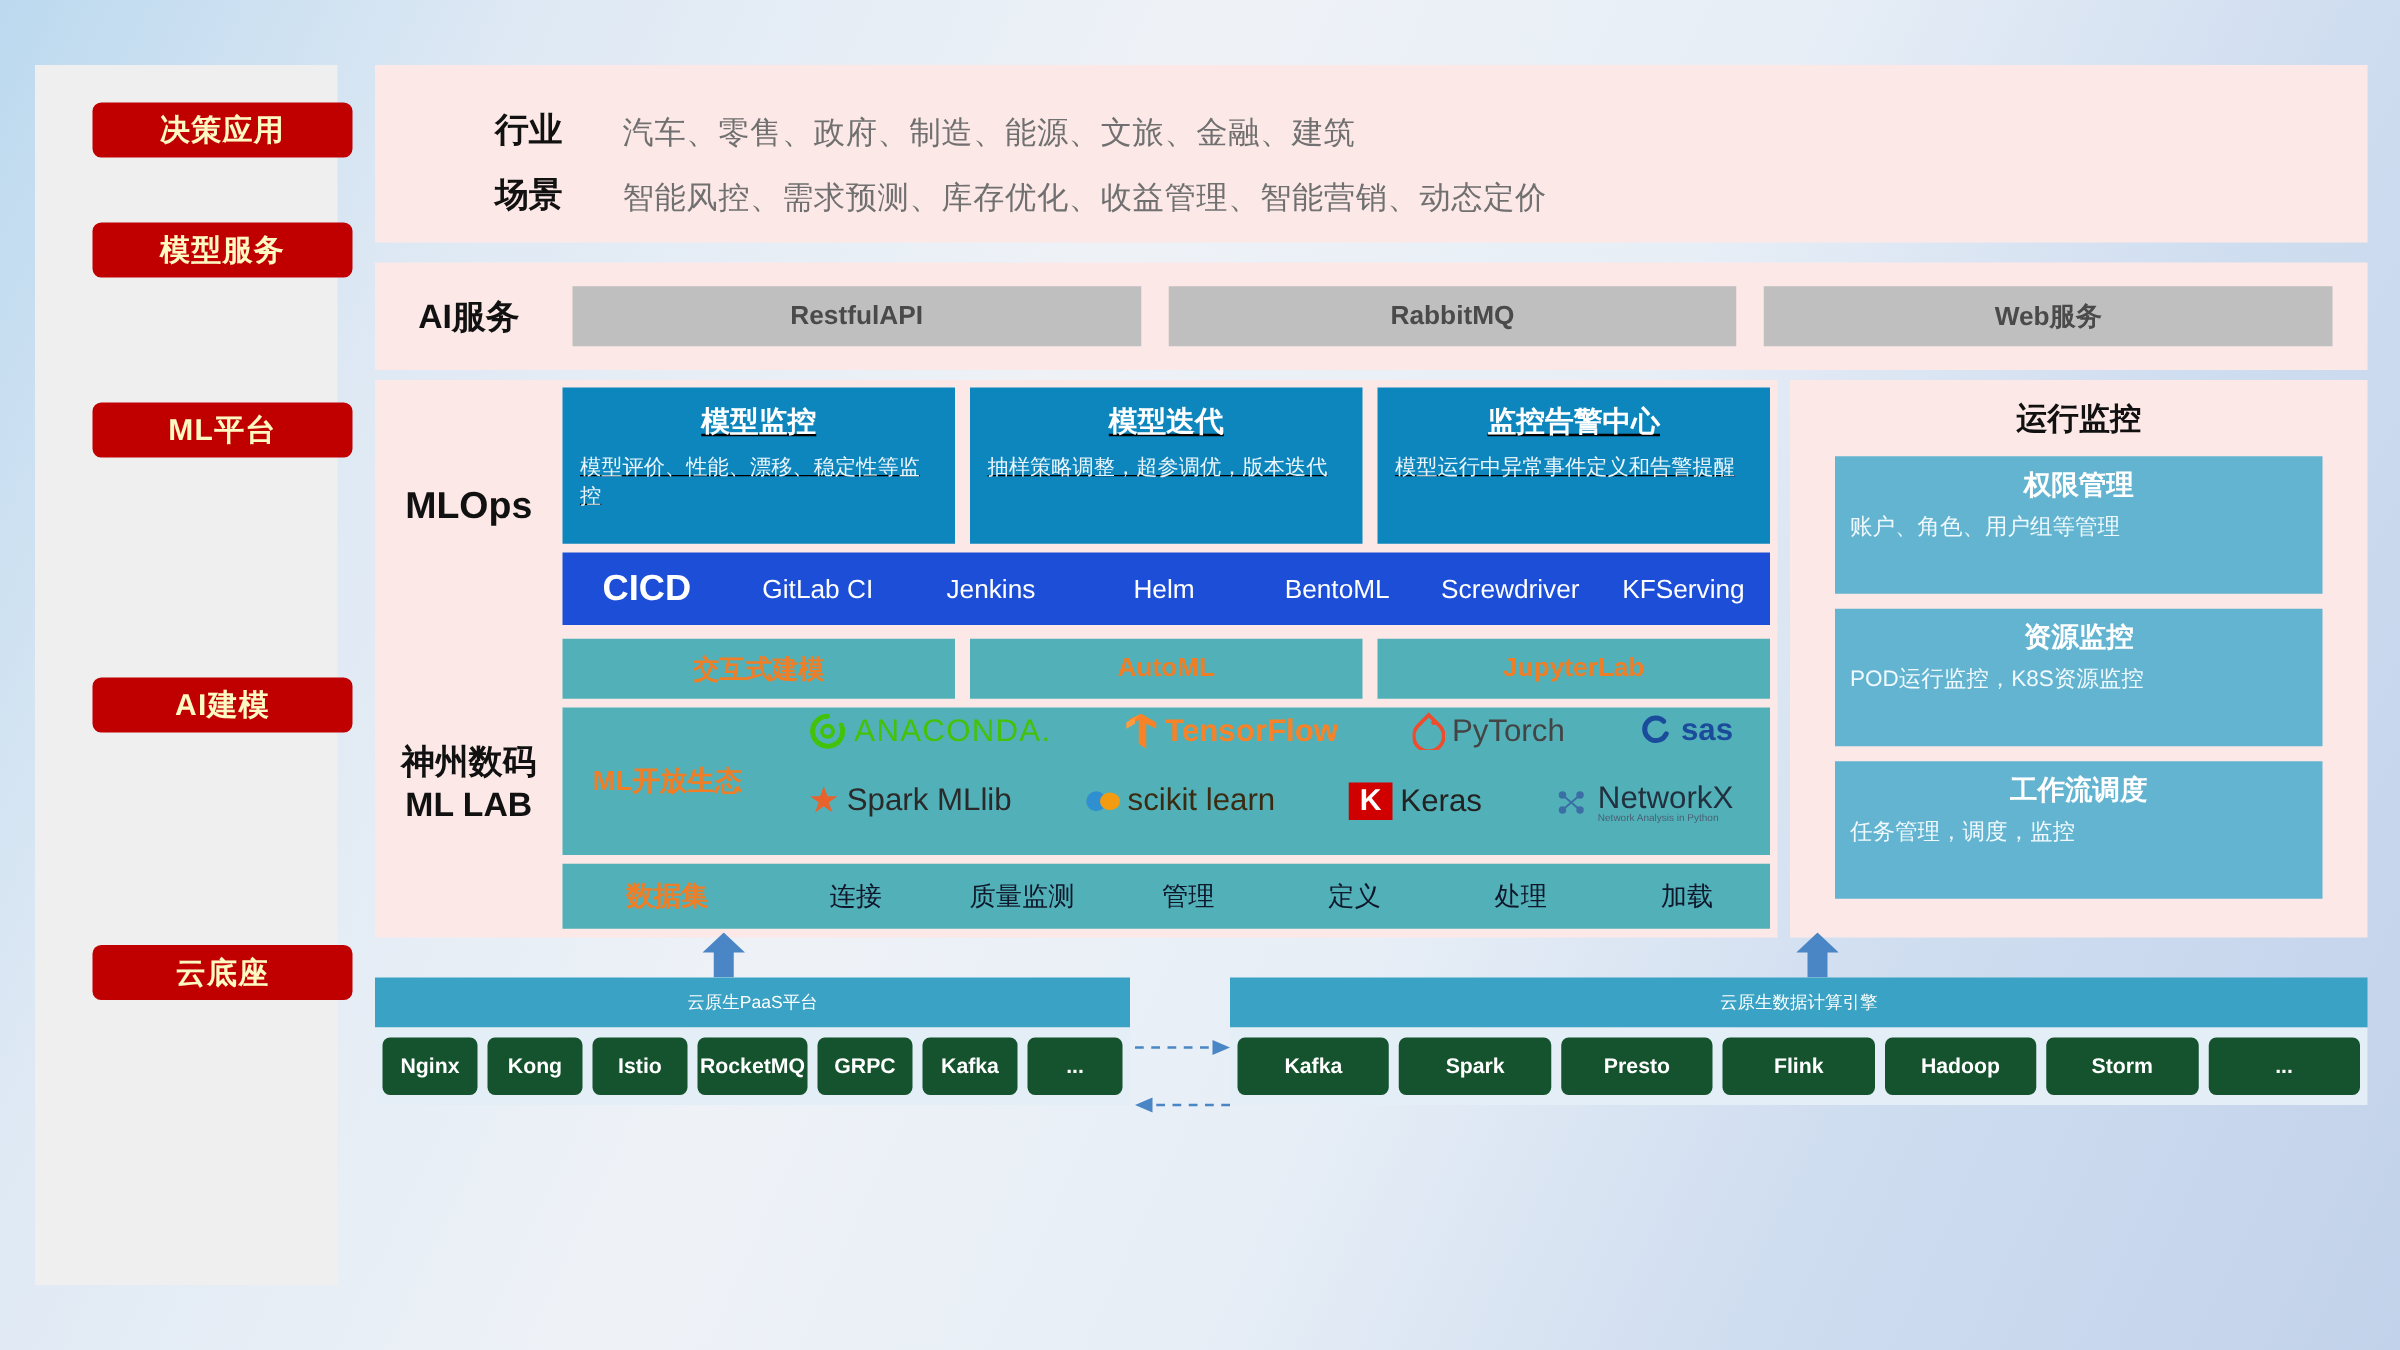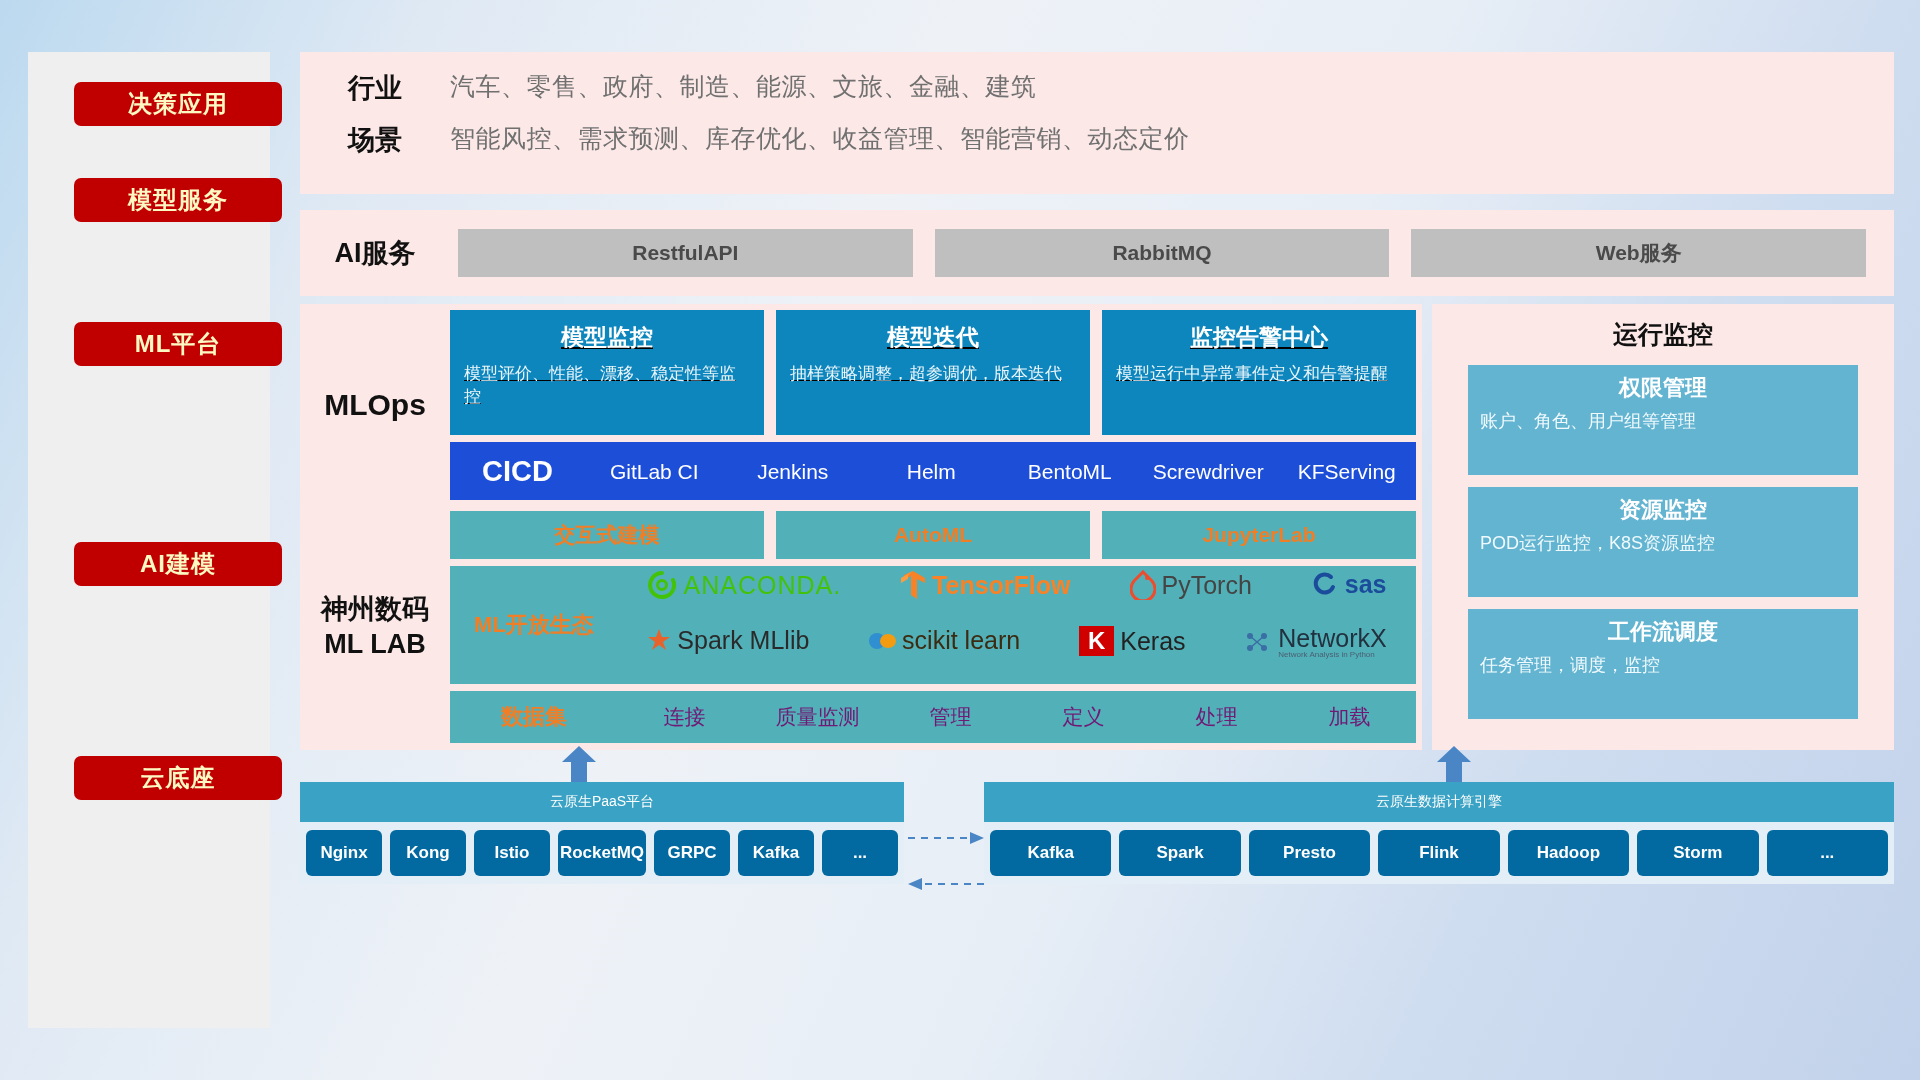--- a/index.html
+++ b/index.html
@@ -33,21 +33,21 @@
   
   #main { position: absolute; left: 300px; top: 52px; width: 1594px; }
 
   .band { background: #fce9e7; }
 
   
   #band-industry {
     position: absolute; left: 0; top: 0; width: 1594px; height: 142px;
     padding: 18px 0 0 0;
   }
-  .kv-row { display: flex; align-items: flex-start; height: 52px; }
+  .kv-row { display: flex; align-items: flex-end; height: 52px; padding-left: 48px; }
   .kv-key {
     width: 150px; text-align: center;
     font-size: 27px; font-weight: bold; color: #111;
     flex: none;
   }
   .kv-val { font-size: 25px; color: #707070; letter-spacing: .5px; }
 
   
   #band-aiservice {
     position: absolute; left: 0; top: 158px; width: 1594px; height: 86px;
@@ -117,21 +117,21 @@
   }
   #eco-row { background: #52b1b8; height: 118px; display: flex; align-items: center; }
   #eco-label { width: 168px; flex: none; text-align: center; color: #f07e26; font-size: 22px; font-weight: bold; }
   #eco-logos { flex: 1; display: flex; flex-direction: column; justify-content: center; gap: 2px; }
   .eco-line { display: flex; align-items: flex-start; justify-content: space-around; height: 54px; }
   .logo { display: flex; align-items: center; gap: 6px; }
   .logo-text { font-size: 25px; }
   #dataset-row { background: #52b1b8; height: 52px; display: flex; align-items: center; }
   #dataset-label { width: 168px; flex: none; text-align: center; color: #f07e26; font-size: 22px; font-weight: bold; }
   #dataset-items { flex: 1; display: flex; }
-  .dataset-item { flex: 1; text-align: center; font-size: 21px; color: #701a75; }
+  .dataset-item { flex: 1; text-align: center; font-size: 21px; color: #0f172a; }
 
   
   #band-monitor {
     position: absolute; left: 1132px; top: 252px; width: 462px; height: 446px;
     padding: 14px 36px;
   }
   #monitor-title { text-align: center; font-size: 25px; font-weight: bold; color: #111; margin-bottom: 14px; }
   .monitor-card {
     background: #63b4d1; color: #fff; margin-bottom: 12px;
     padding: 8px 12px 12px 12px; height: 110px;
@@ -142,21 +142,21 @@
   
   #cloud-left { position: absolute; left: 0; top: 730px; width: 604px; }
   #cloud-right { position: absolute; left: 684px; top: 730px; width: 910px; }
   .cloud-header {
     background: #3aa2c4; color: #fff; height: 40px;
     display: flex; align-items: center; justify-content: center;
     font-size: 14px;
   }
   .cloud-body { background: #e3eef6; padding: 8px 6px; display: flex; gap: 8px; }
   .cloud-chip {
-    flex: 1; height: 46px; background: #0369a1; border-radius: 6px;
+    flex: 1; height: 46px; background: #14532d; border-radius: 6px;
     color: #fff; font-size: 17px; font-weight: bold;
     display: flex; align-items: center; justify-content: center;
     text-align: center; line-height: 1.1; padding: 0 2px;
   }
 
   
   .up-arrow { position: absolute; width: 34px; height: 36px; }
   .up-arrow svg { display: block; }
   #dash-arrows { position: absolute; left: 606px; top: 768px; width: 80px; height: 86px; }
 </style>

